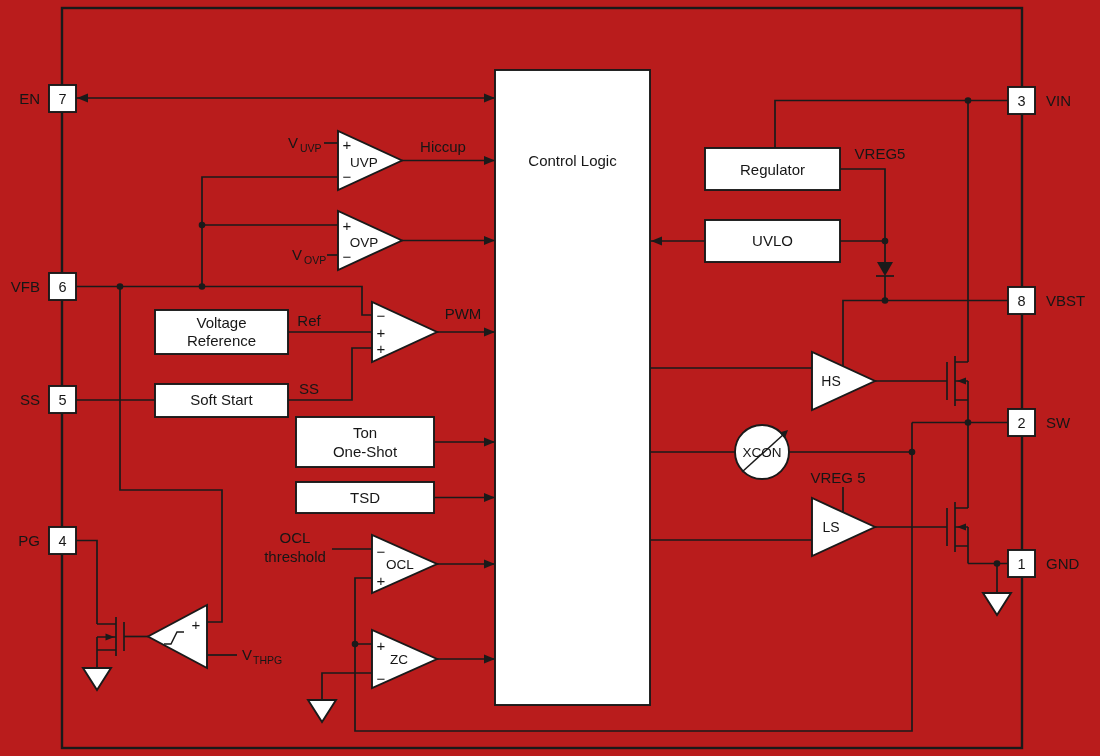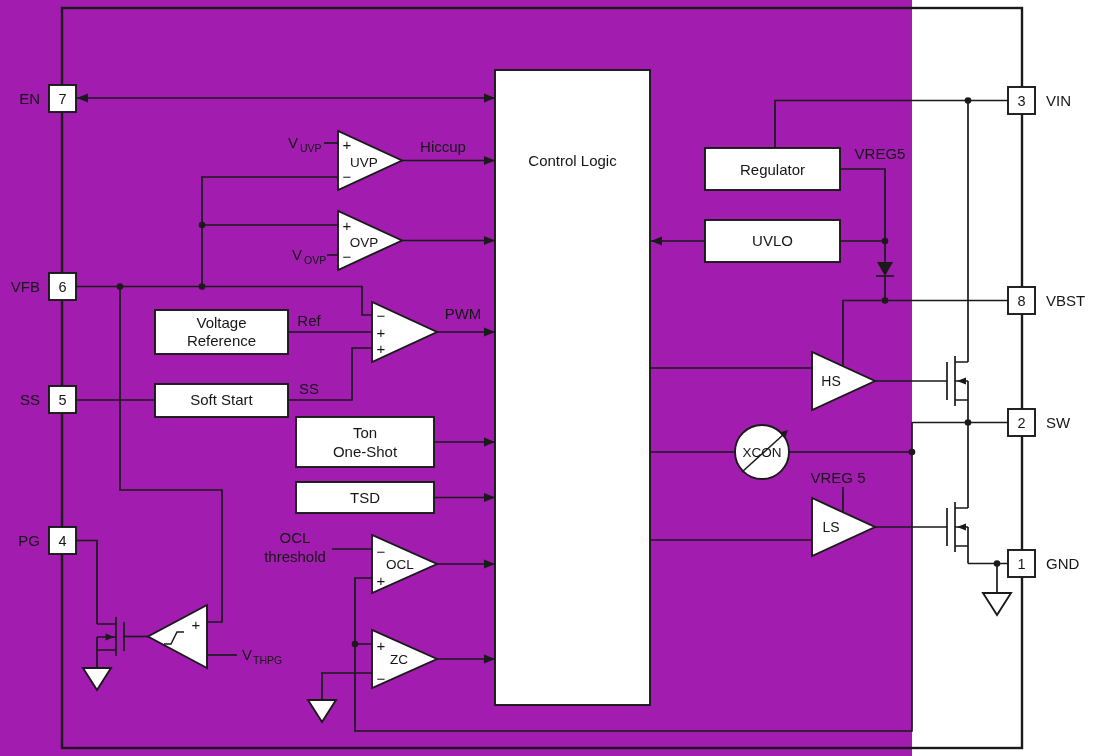--- a/index.html
+++ b/index.html
@@ -1,16 +1,16 @@
 <!DOCTYPE html>
 <html><head>
 <meta charset="utf-8">
 <style>
   html,body { margin:0; padding:0; background:#fff; }
-  .stage { width:912px; height:756px; background:#a21caf; position:relative;text-decoration:underline; }
+  .stage { width:1100px; height:756px; background:#b91c1c; position:relative;text-decoration:underline; }
   svg { display:block; }
   svg text { font-family:"Liberation Sans", sans-serif; fill:#161616; }
   .w  { fill:none; stroke:#1a1a1a; stroke-width:1.7; }
   .w2 { fill:none; stroke:#1a1a1a; stroke-width:1.5; }
   .b  { fill:#ffffff; stroke:#1a1a1a; stroke-width:1.9; }
   .ob { fill:none; stroke:#1a1a1a; stroke-width:2.4; }
   .f  { fill:#1a1a1a; stroke:none; }
   .t15 { font-size:15px; }
   .t14 { font-size:14px; }
   .t13 { font-size:13.5px; }

